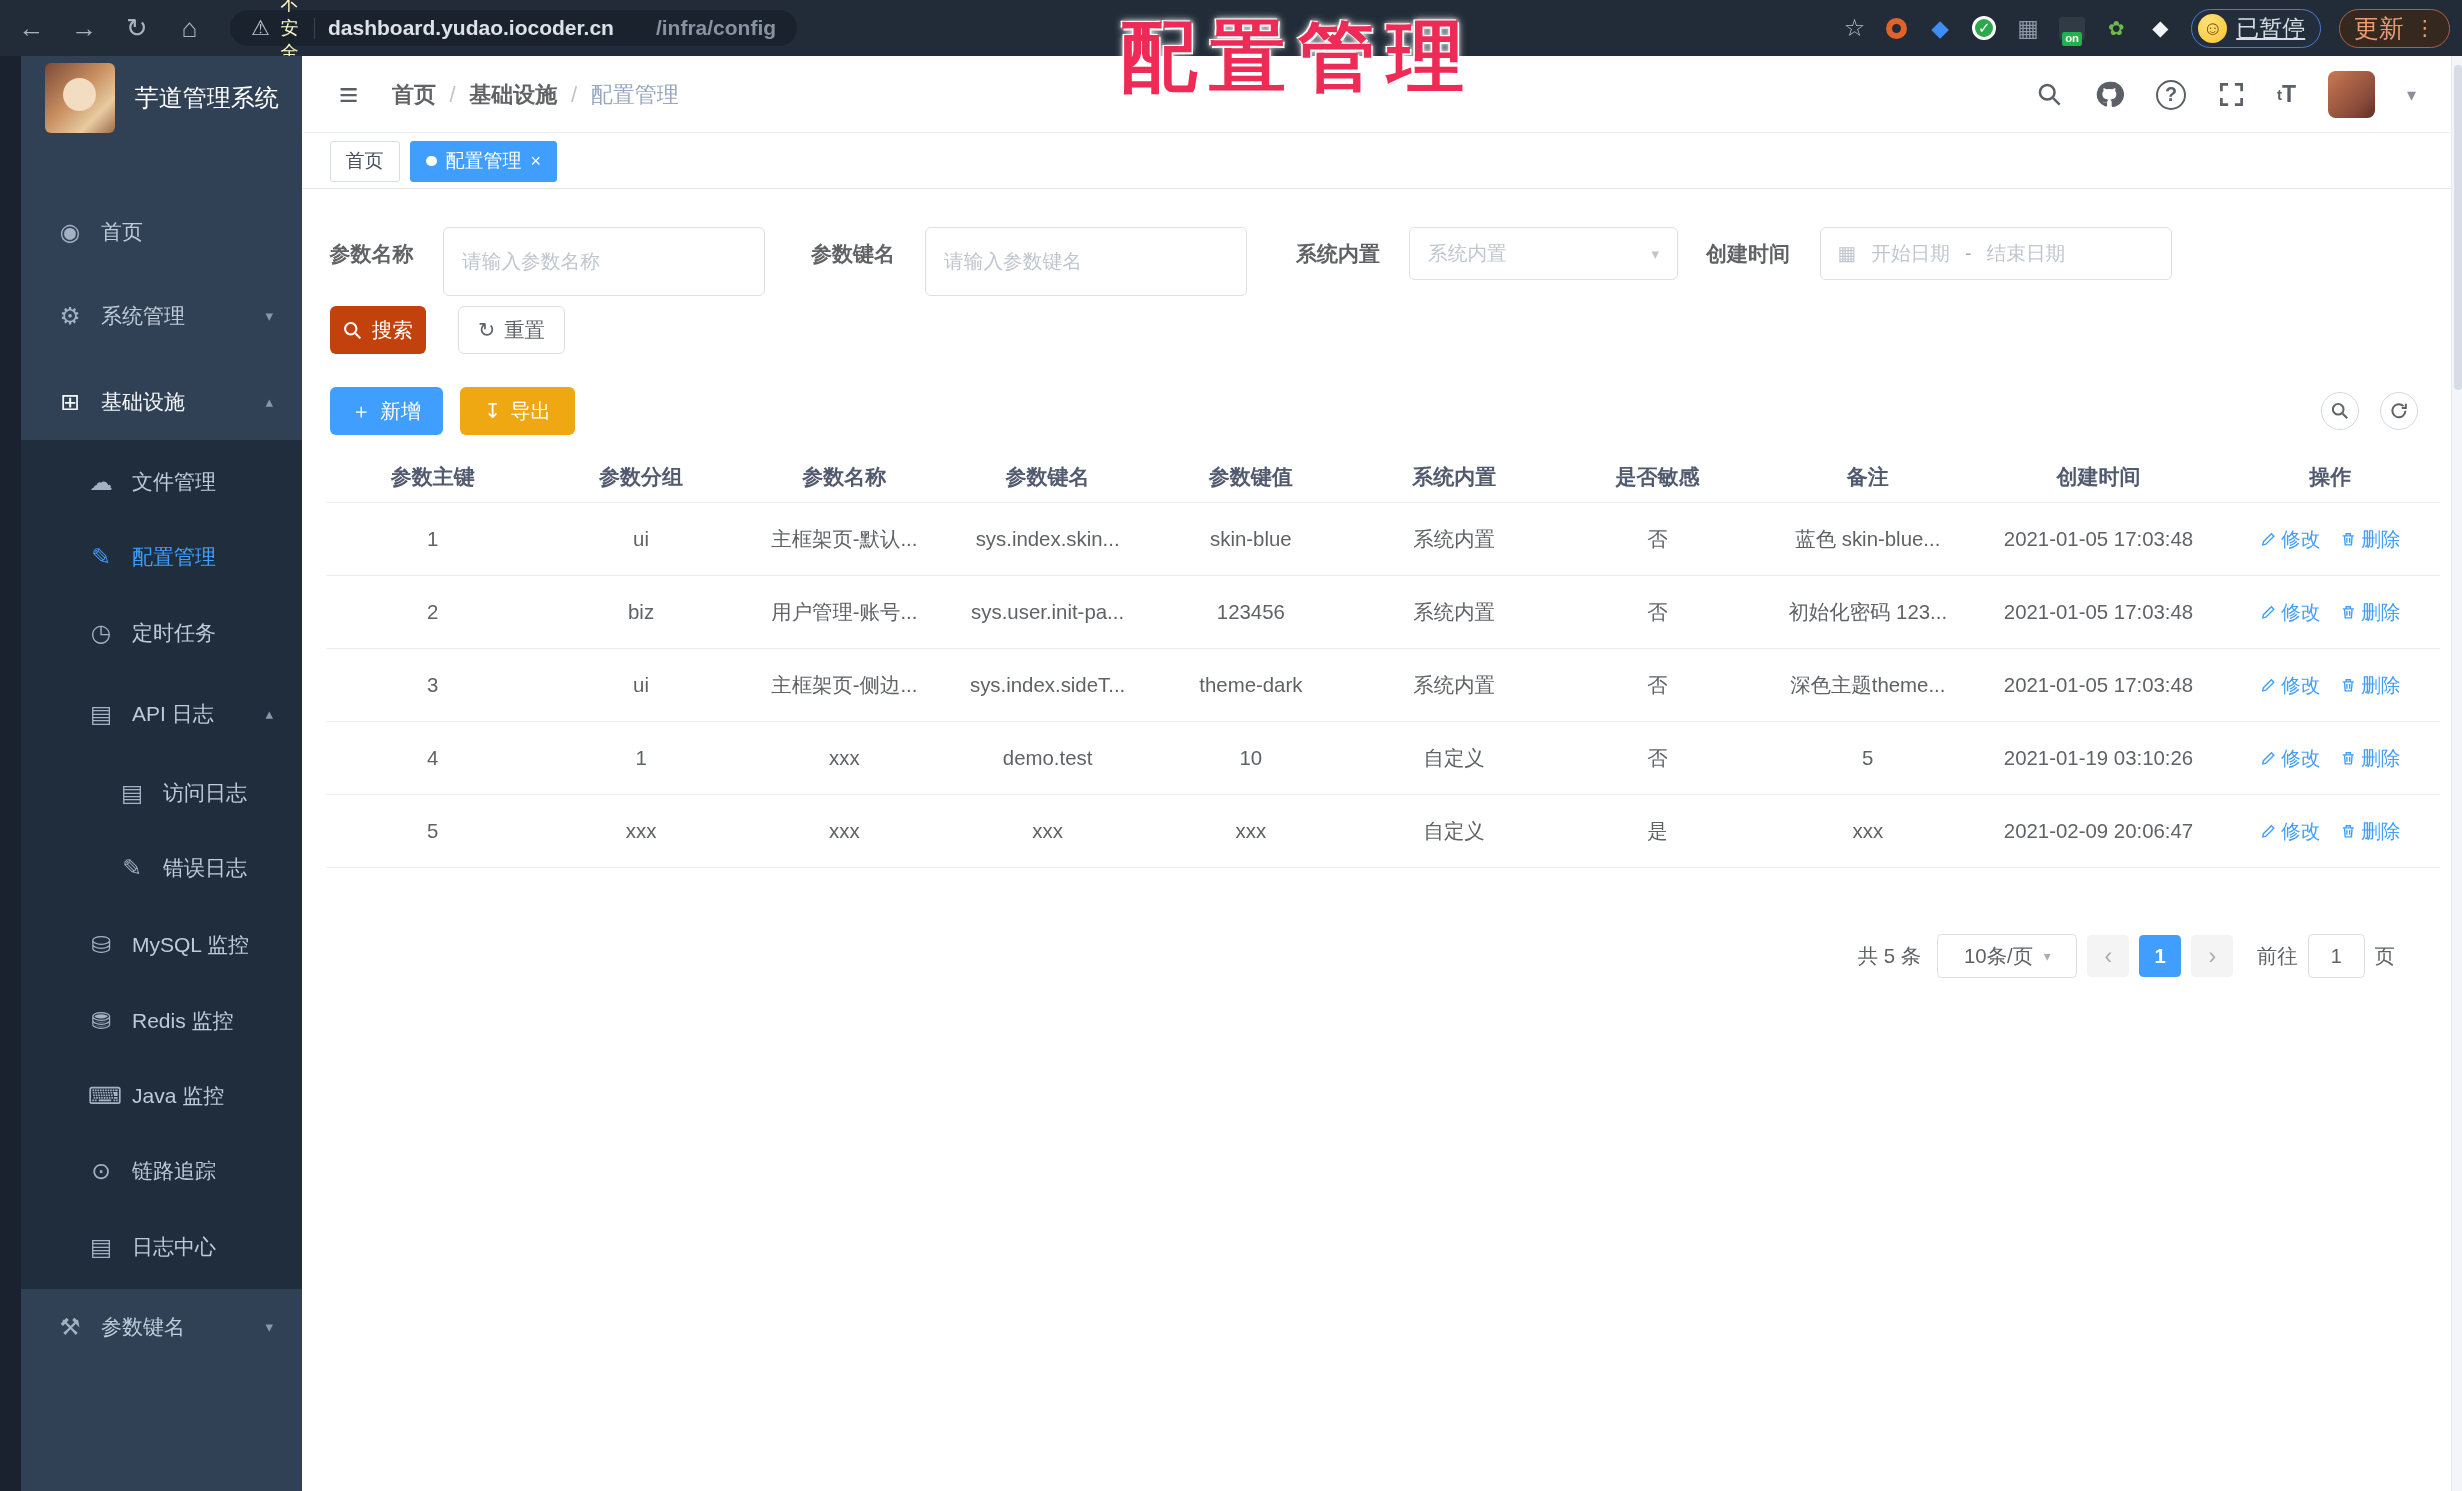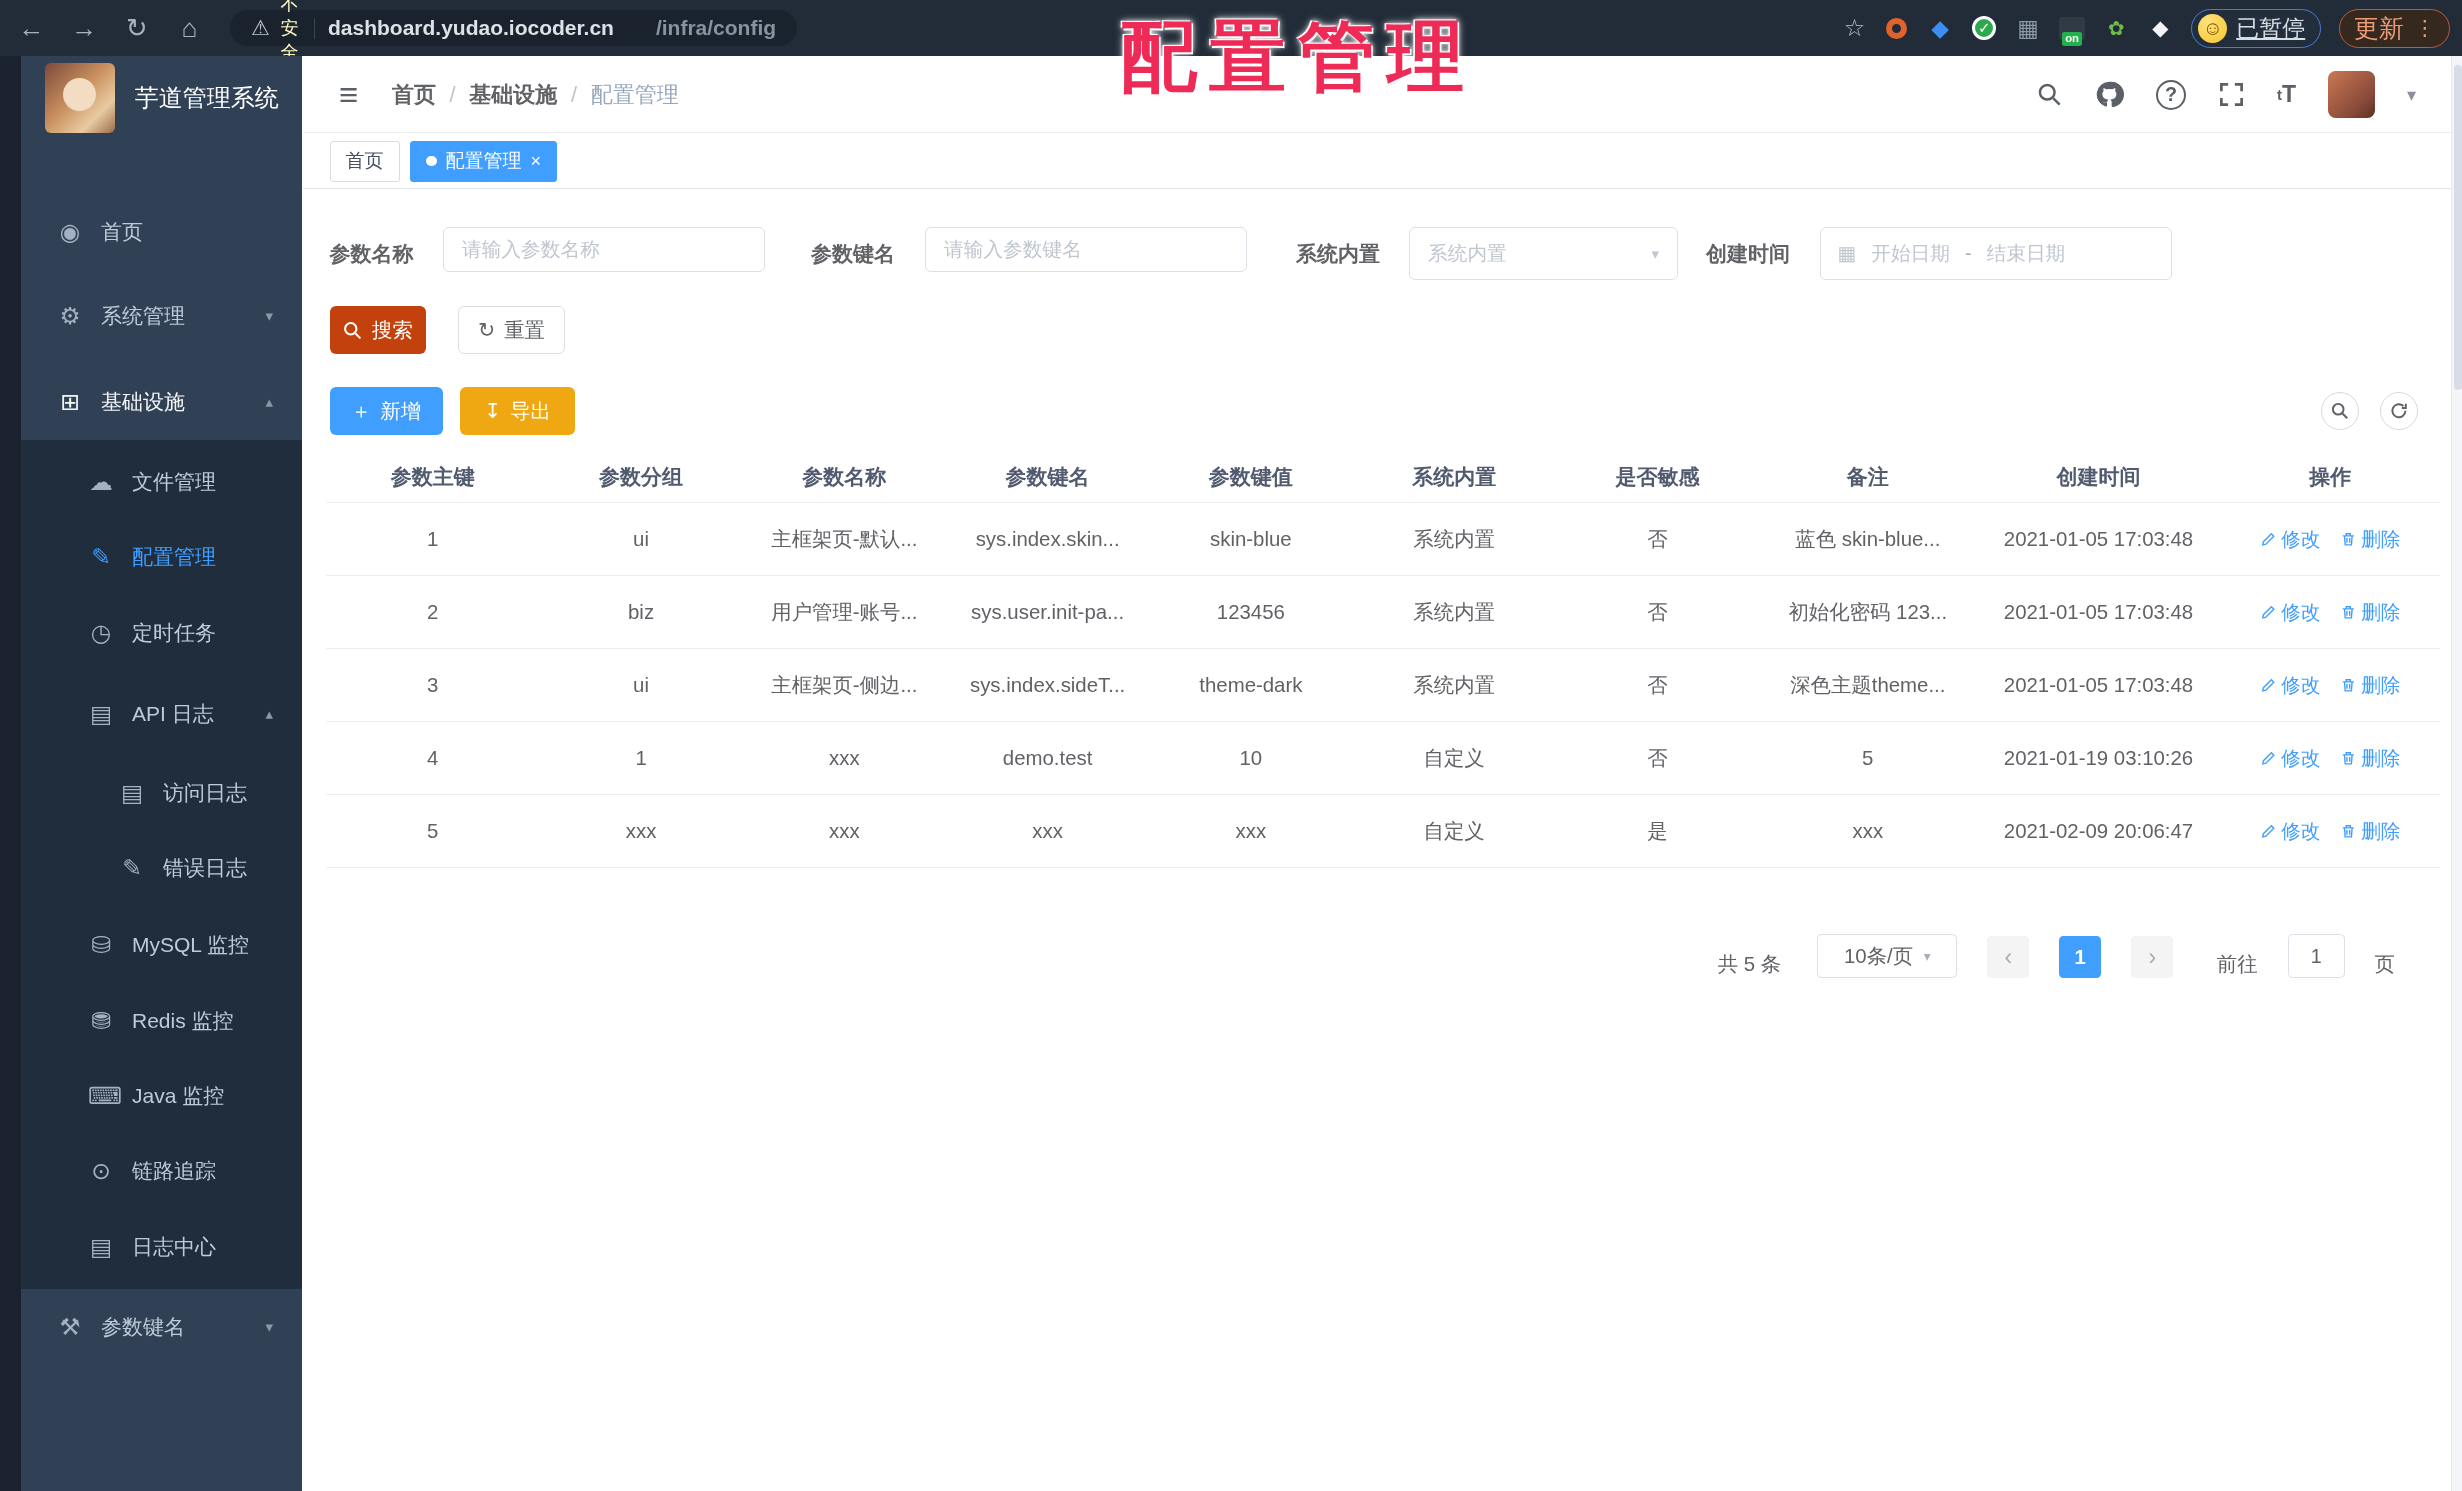--- a/index.html
+++ b/index.html
@@ -76,21 +76,21 @@
   .tagbar { position:absolute; left:303px; top:133px; width:2149px; height:56px; background:#fff; border-bottom:1.5px solid #E2E5EA; box-shadow:0 1.5px 3px rgba(0,0,0,.04); }
   .tag { position:absolute; top:7.6px; height:41px; display:flex; align-items:center; font-size:19px; padding:0 15px; border-radius:3px; }
   .tag.plain { left:26.5px; background:#fff; border:1.5px solid #D8DCE5; color:#495060; }
   .tag.active { left:107px; background:#409EFF; border:1.5px solid #409EFF; color:#fff; gap:9px; }
   .tag .dot { width:10.6px; height:10.6px; border-radius:50%; background:#fff; }
   .tag .close { font-size:18px; }
 
   
   .content { position:absolute; left:303px; top:189px; width:2149px; height:1302px; background:#fff; }
   .f-label { position:absolute; font-size:21px; font-weight:bold; color:#606266; line-height:53px; top:38px; }
-  .t-input { position:absolute; top:38px; height:45px; border:1.5px solid #DCDFE6; border-radius:6px; font-size:19.7px; color:#606266;
+  .t-input { position:absolute; top:38px; height:69px; border:1.5px solid #DCDFE6; border-radius:6px; font-size:19.7px; color:#606266;
              padding:0 18px; font-family:inherit; outline:none; }
   .t-input::placeholder { color:#C0C6CF; }
   .sel { position:absolute; top:38px; height:53px; border:1.5px solid #DCDFE6; border-radius:6px; display:flex; align-items:center; padding:0 18px; }
   .sel .ph { color:#C0C6CF; font-size:19.7px; flex:1; }
   .sel .sv { color:#C0C6CF; font-size:15px; }
   .drange { position:absolute; top:38px; height:53px; border:1.5px solid #DCDFE6; border-radius:6px; display:flex; align-items:center; padding:0 16.6px; gap:15px; }
   .drange .cal { color:#C0C6CF; font-size:19.7px; }
   .drange .ph { color:#C0C6CF; font-size:19.7px; }
   .drange .dash { color:#A8AEB8; font-size:19.7px; }
 
@@ -108,21 +108,21 @@
   .t-head, .t-row { display:grid; grid-template-columns:1.05fr 1fr 1fr 1fr 1fr 1fr 1fr 1.07fr 1.2fr 1.08fr; align-items:center; }
   .t-head { height:51px; border-bottom:1.5px solid #EBEEF5; }
   .t-head div { text-align:center; font-size:21px; font-weight:bold; color:#515A6E; }
   .t-row { height:73px; border-bottom:1.5px solid #EBEEF5; }
   .t-row div { text-align:center; font-size:20.4px; color:#606266; overflow:hidden; white-space:nowrap; }
   .t-act { display:flex; align-items:center; justify-content:center; gap:19.7px; }
   .t-link { color:#409EFF; font-size:19.7px; display:inline-flex; align-items:center; gap:4.5px; cursor:pointer; }
   .t-link svg { stroke:#409EFF; }
 
   
-  .pager { position:absolute; right:57px; top:745px; display:flex; align-items:flex-end; gap:30px; font-size:20.4px; color:#606266; }
+  .pager { position:absolute; right:57px; top:745px; display:flex; align-items:center; gap:10px; font-size:20.4px; color:#606266; }
   .pg-total { margin-right:6px; }
   .pg-size { width:140px; height:44px; border:1.5px solid #DCDFE6; border-radius:4.5px; display:flex; align-items:center; justify-content:center; gap:10.6px; color:#606266; }
   .pg-size .sv { font-size:13.6px; color:#A8AEB8; }
   .pg-btn { width:42px; height:42px; background:#F4F4F5; border-radius:4.5px; display:flex; align-items:center; justify-content:center; color:#A8ABB2; font-size:23px; }
   .pg-num { width:42px; height:42px; background:#409EFF; border-radius:4.5px; display:flex; align-items:center; justify-content:center; color:#fff; font-weight:bold; }
   .pg-goto-input { width:57px; height:44px; border:1.5px solid #DCDFE6; border-radius:4.5px; text-align:center; font-size:19.7px; color:#606266; outline:none; font-family:inherit; }
 
   
   .scrollbar { position:absolute; right:0; top:56px; width:10.6px; height:1435px; background:#F4F5F9; border-left:0.8px solid #E6E9EF; }
   .scroll-thumb { position:absolute; left:1.5px; top:9px; width:7.6px; height:325px; background:#D8DCE6; border-radius:3.8px; }

